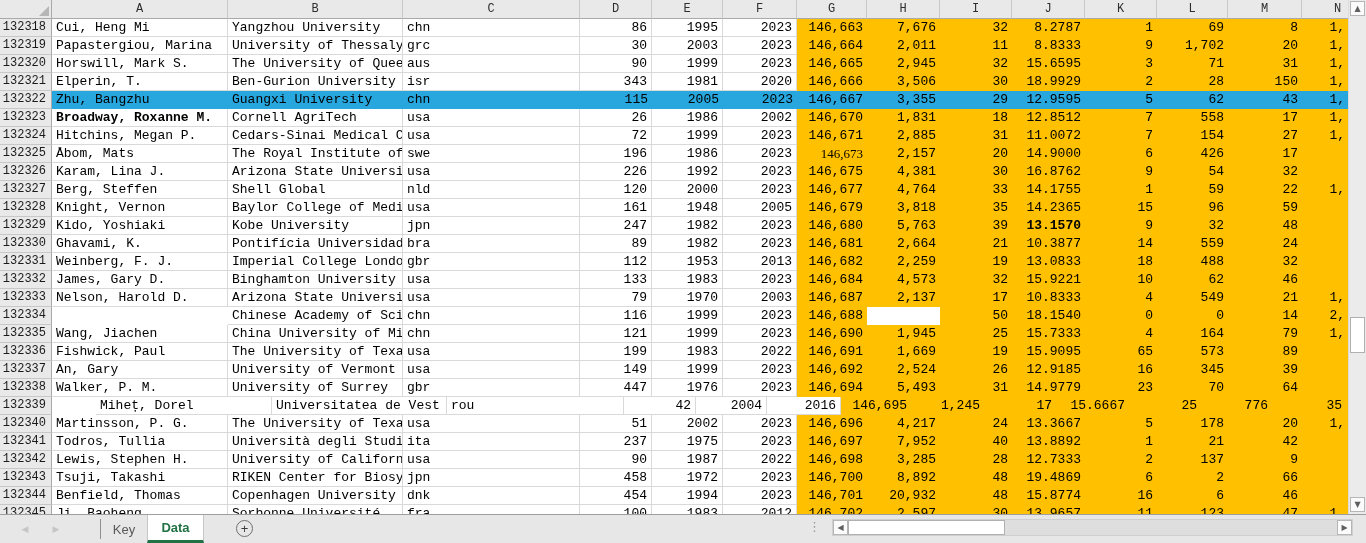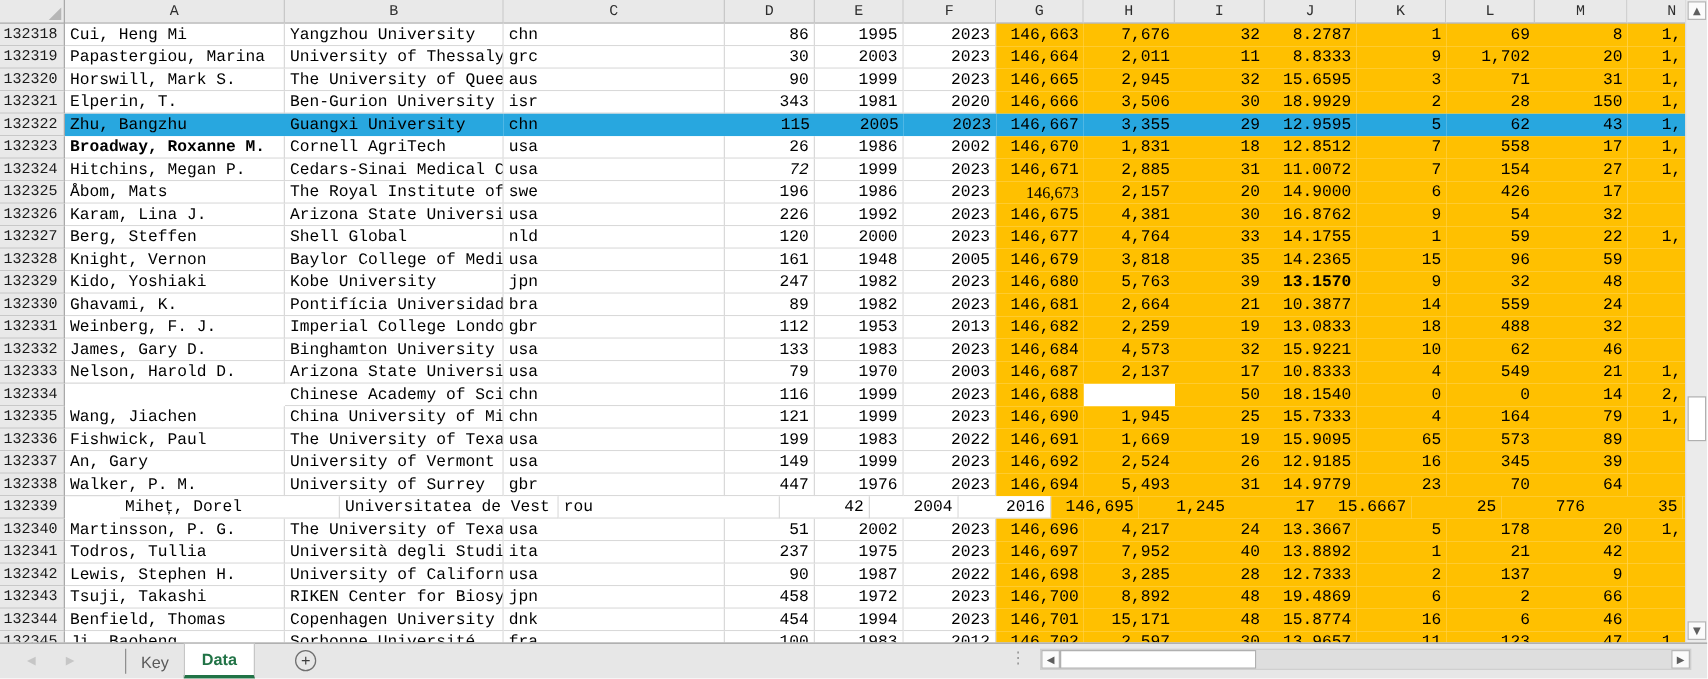--- a/index.html
+++ b/index.html
@@ -183,21 +183,21 @@
         <div class="cell col-K right orange" style="width: 72px;">7</div>
         <div class="cell col-L right orange" style="width: 71px;">558</div>
         <div class="cell col-M right orange" style="width: 74px;">17</div>
         <div class="cell col-N right orange" style="width: 72px;">1,</div>
       </div>
       <div class="row">
         <div class="rowhdr" style="width: 52px;">132324</div>
         <div class="cell col-A left plain" style="width: 176px;">Hitchins, Megan P.</div>
         <div class="cell col-B left plain" style="width: 175px;">Cedars-Sinai Medical C</div>
         <div class="cell col-C left plain" style="width: 177px;">usa</div>
-        <div class="cell col-D right plain" style="width: 72px; font-style: italic;">72</div>
+        <div class="cell col-D right plain" style="width: 72px;">72</div>
         <div class="cell col-E right plain" style="width: 71px;">1999</div>
         <div class="cell col-F right plain" style="width: 74px;">2023</div>
         <div class="cell col-G right orange" style="width: 70px;">146,671</div>
         <div class="cell col-H right orange" style="width: 73px;">2,885</div>
         <div class="cell col-I right orange" style="width: 72px;">31</div>
         <div class="cell col-J right orange" style="width: 73px;">11.0072</div>
         <div class="cell col-K right orange" style="width: 72px;">7</div>
         <div class="cell col-L right orange" style="width: 71px;">154</div>
         <div class="cell col-M right orange" style="width: 74px;">27</div>
         <div class="cell col-N right orange" style="width: 72px;">1,</div>
@@ -527,21 +527,21 @@
       </div>
       <div class="row">
         <div class="rowhdr" style="width: 52px;">132344</div>
         <div class="cell col-A left plain" style="width: 176px;">Benfield, Thomas</div>
         <div class="cell col-B left plain" style="width: 175px;">Copenhagen University</div>
         <div class="cell col-C left plain" style="width: 177px;">dnk</div>
         <div class="cell col-D right plain" style="width: 72px;">454</div>
         <div class="cell col-E right plain" style="width: 71px;">1994</div>
         <div class="cell col-F right plain" style="width: 74px;">2023</div>
         <div class="cell col-G right orange" style="width: 70px;">146,701</div>
-        <div class="cell col-H right orange" style="width: 73px;">15,171</div>
+        <div class="cell col-H right orange" style="width: 73px;">20,932</div>
         <div class="cell col-I right orange" style="width: 72px;">48</div>
         <div class="cell col-J right orange" style="width: 73px;">15.8774</div>
         <div class="cell col-K right orange" style="width: 72px;">16</div>
         <div class="cell col-L right orange" style="width: 71px;">6</div>
         <div class="cell col-M right orange" style="width: 74px;">46</div>
         <div class="cell col-N right orange" style="width: 72px;"></div>
       </div>
       <div class="row">
         <div class="rowhdr" style="width: 52px;">132345</div>
         <div class="cell col-A left plain" style="width: 176px;">Ji, Baoheng</div>

